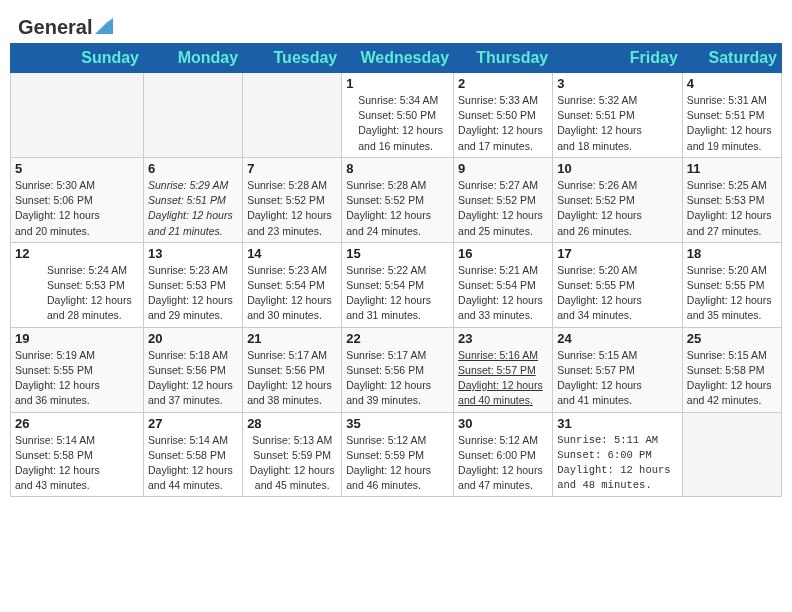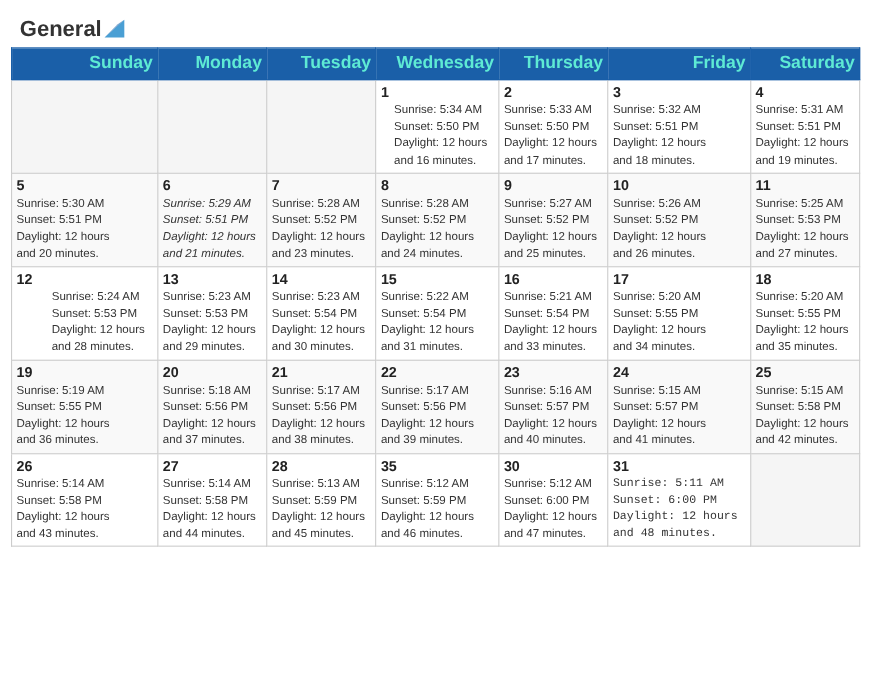--- a/index.html
+++ b/index.html
@@ -145,21 +145,21 @@
           <div class="day-info" style="white-space: pre-line;">Sunrise: 5:31 AM
 Sunset: 5:51 PM
 Daylight: 12 hours
 and 19 minutes.</div>
         </td>
       </tr>
       <tr>
         <td>
           <span class="day-num">5</span>
           <div class="day-info" style="white-space: pre-line;">Sunrise: 5:30 AM
-Sunset: 5:51 PM
+Sunset: 5:06 PM
 Daylight: 12 hours
 and 20 minutes.</div>
         </td>
         <td>
           <span class="day-num">6</span>
           <div class="day-info" style="white-space: pre-line; font-style: italic;">Sunrise: 5:29 AM
 Sunset: 5:51 PM
 Daylight: 12 hours
 and 21 minutes.</div>
         </td>
@@ -274,21 +274,21 @@
         </td>
         <td>
           <span class="day-num">22</span>
           <div class="day-info" style="white-space: pre-line;">Sunrise: 5:17 AM
 Sunset: 5:56 PM
 Daylight: 12 hours
 and 39 minutes.</div>
         </td>
         <td>
           <span class="day-num">23</span>
-          <div class="day-info" style="white-space: pre-line;">Sunrise: 5:16 AM
+          <div class="day-info" style="white-space: pre-line; text-decoration: underline;">Sunrise: 5:16 AM
 Sunset: 5:57 PM
 Daylight: 12 hours
 and 40 minutes.</div>
         </td>
         <td>
           <span class="day-num">24</span>
           <div class="day-info" style="white-space: pre-line;">Sunrise: 5:15 AM
 Sunset: 5:57 PM
 Daylight: 12 hours
 and 41 minutes.</div>
@@ -311,21 +311,21 @@
         </td>
         <td>
           <span class="day-num">27</span>
           <div class="day-info" style="white-space: pre-line;">Sunrise: 5:14 AM
 Sunset: 5:58 PM
 Daylight: 12 hours
 and 44 minutes.</div>
         </td>
         <td>
           <span class="day-num">28</span>
-          <div class="day-info" style="white-space: pre-line;">Sunrise: 5:13 AM
+          <div class="day-info" style="white-space: pre-line; text-align: center;">Sunrise: 5:13 AM
 Sunset: 5:59 PM
 Daylight: 12 hours
 and 45 minutes.</div>
         </td>
         <td>
           <span class="day-num">35</span>
           <div class="day-info" style="white-space: pre-line;">Sunrise: 5:12 AM
 Sunset: 5:59 PM
 Daylight: 12 hours
 and 46 minutes.</div>

